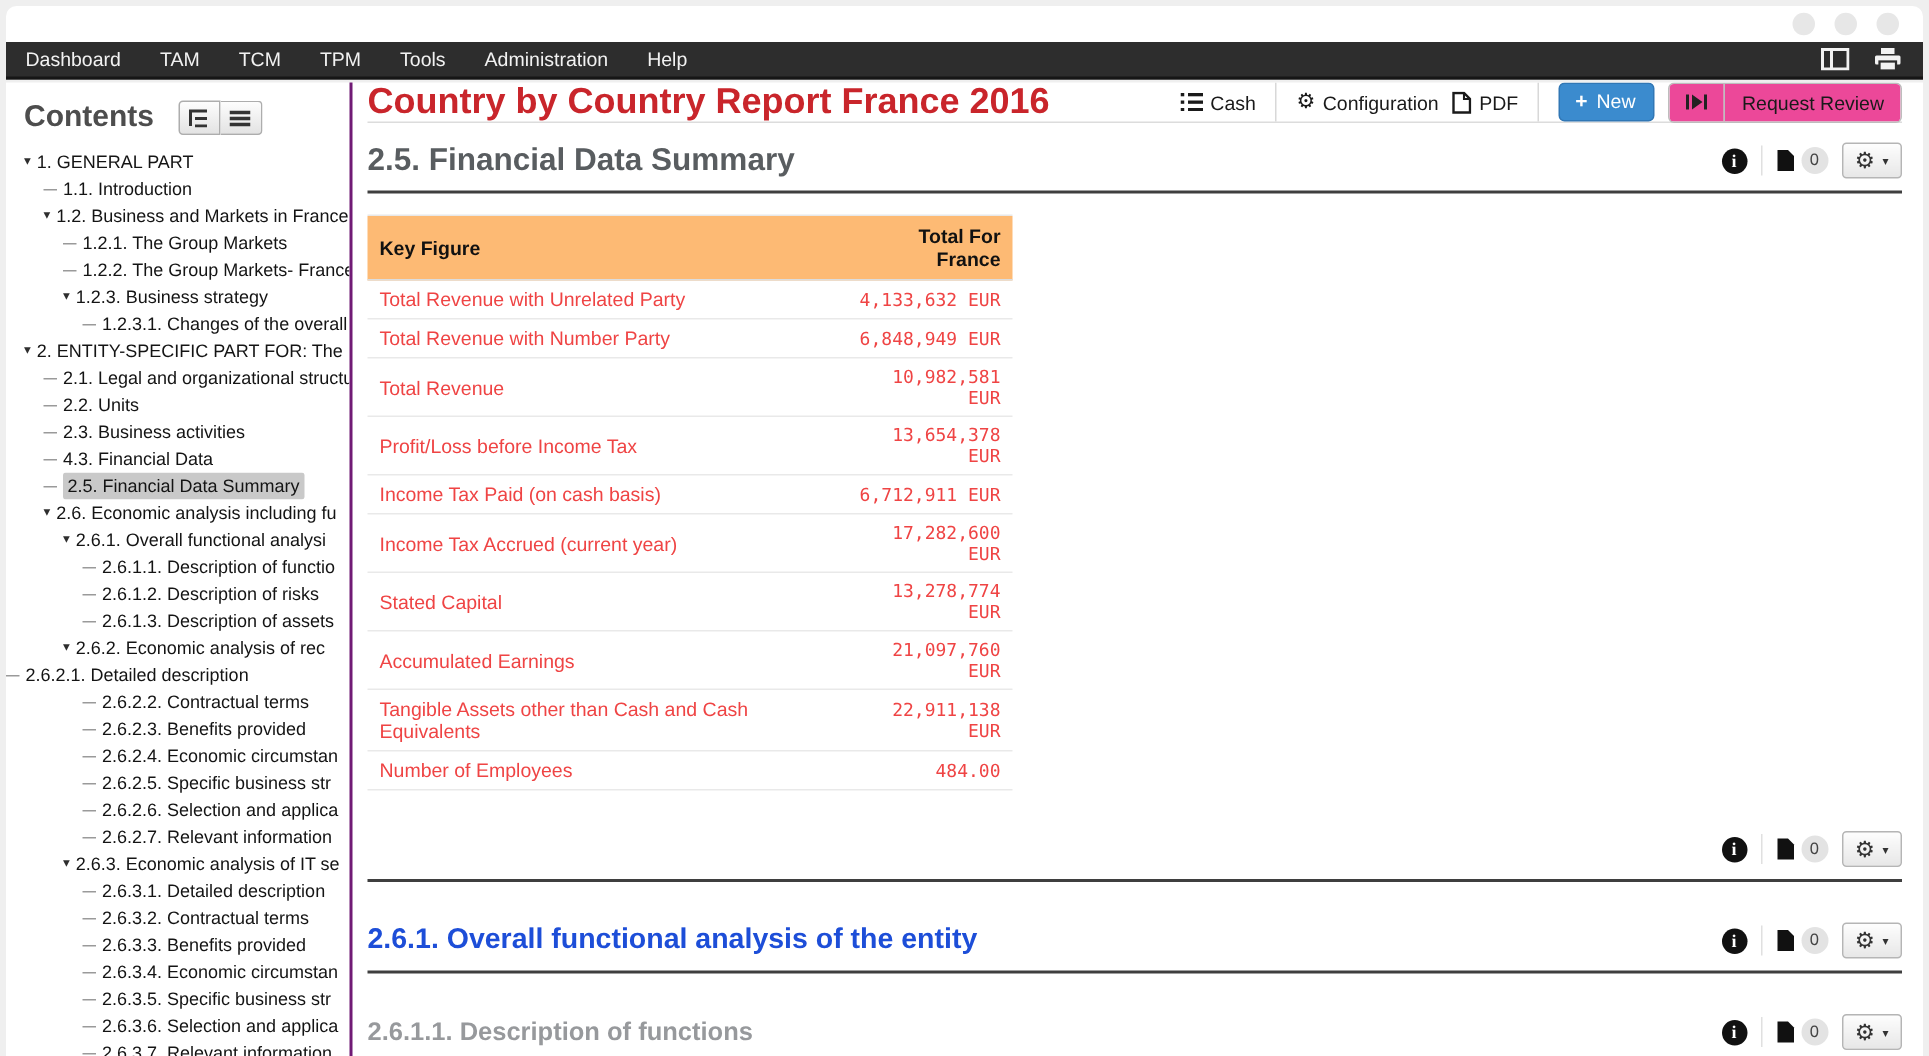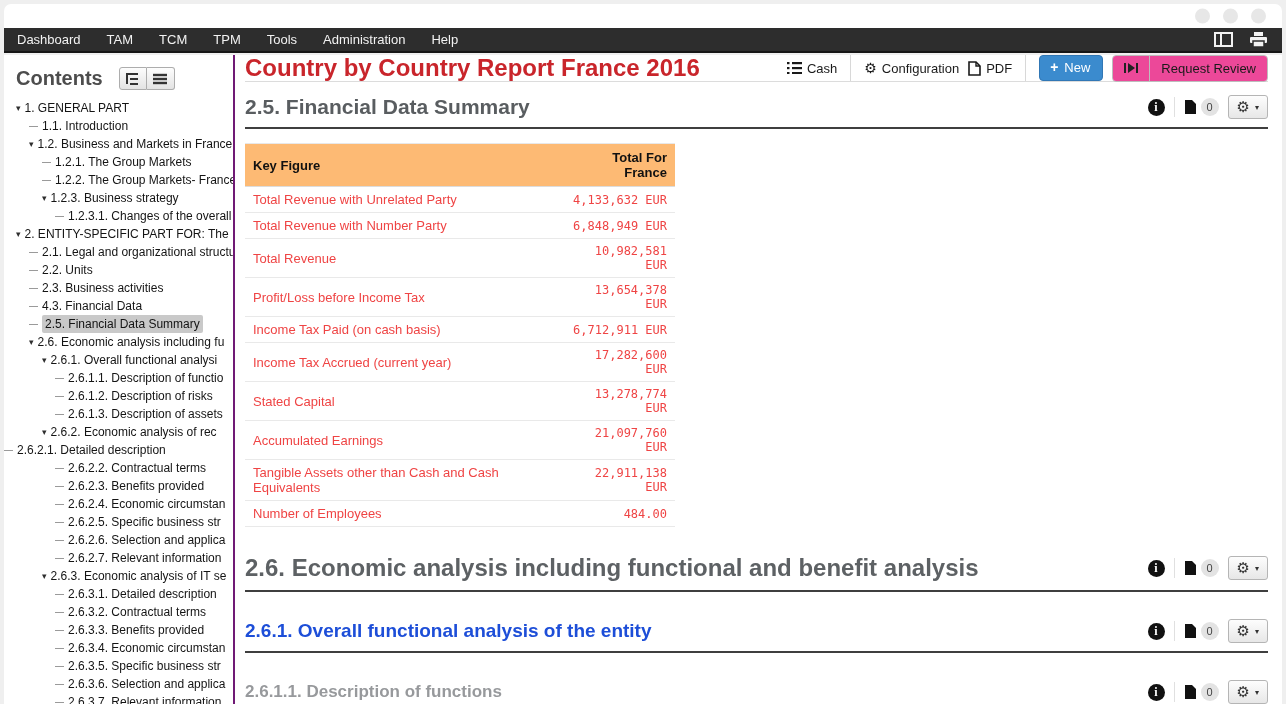--- a/index.html
+++ b/index.html
@@ -407,21 +407,20 @@
               <td class="num">22,911,138 EUR</td>
             </tr>
             <tr>
               <td>Number of Employees</td>
               <td class="num">484.00</td>
             </tr>
           </tbody>
       </table>
 
       <div class="section-header" id="sec-26">
-        <span class="sec-title">2.6. Economic analysis including functional and benefit analysis</span>
         <span class="sec-icons">
           <span class="info-ic">i</span>
           <span class="icsep"></span>
           <span class="doc-wrap">
             <svg width="13" height="16" viewBox="0 0 13 16">
                 <path d="M1 1 h7 l4 4 v10 h-11 z" fill="#111"></path>
               </svg>
             <span class="badge">0</span>
           </span>
           <span class="gear-btn">

